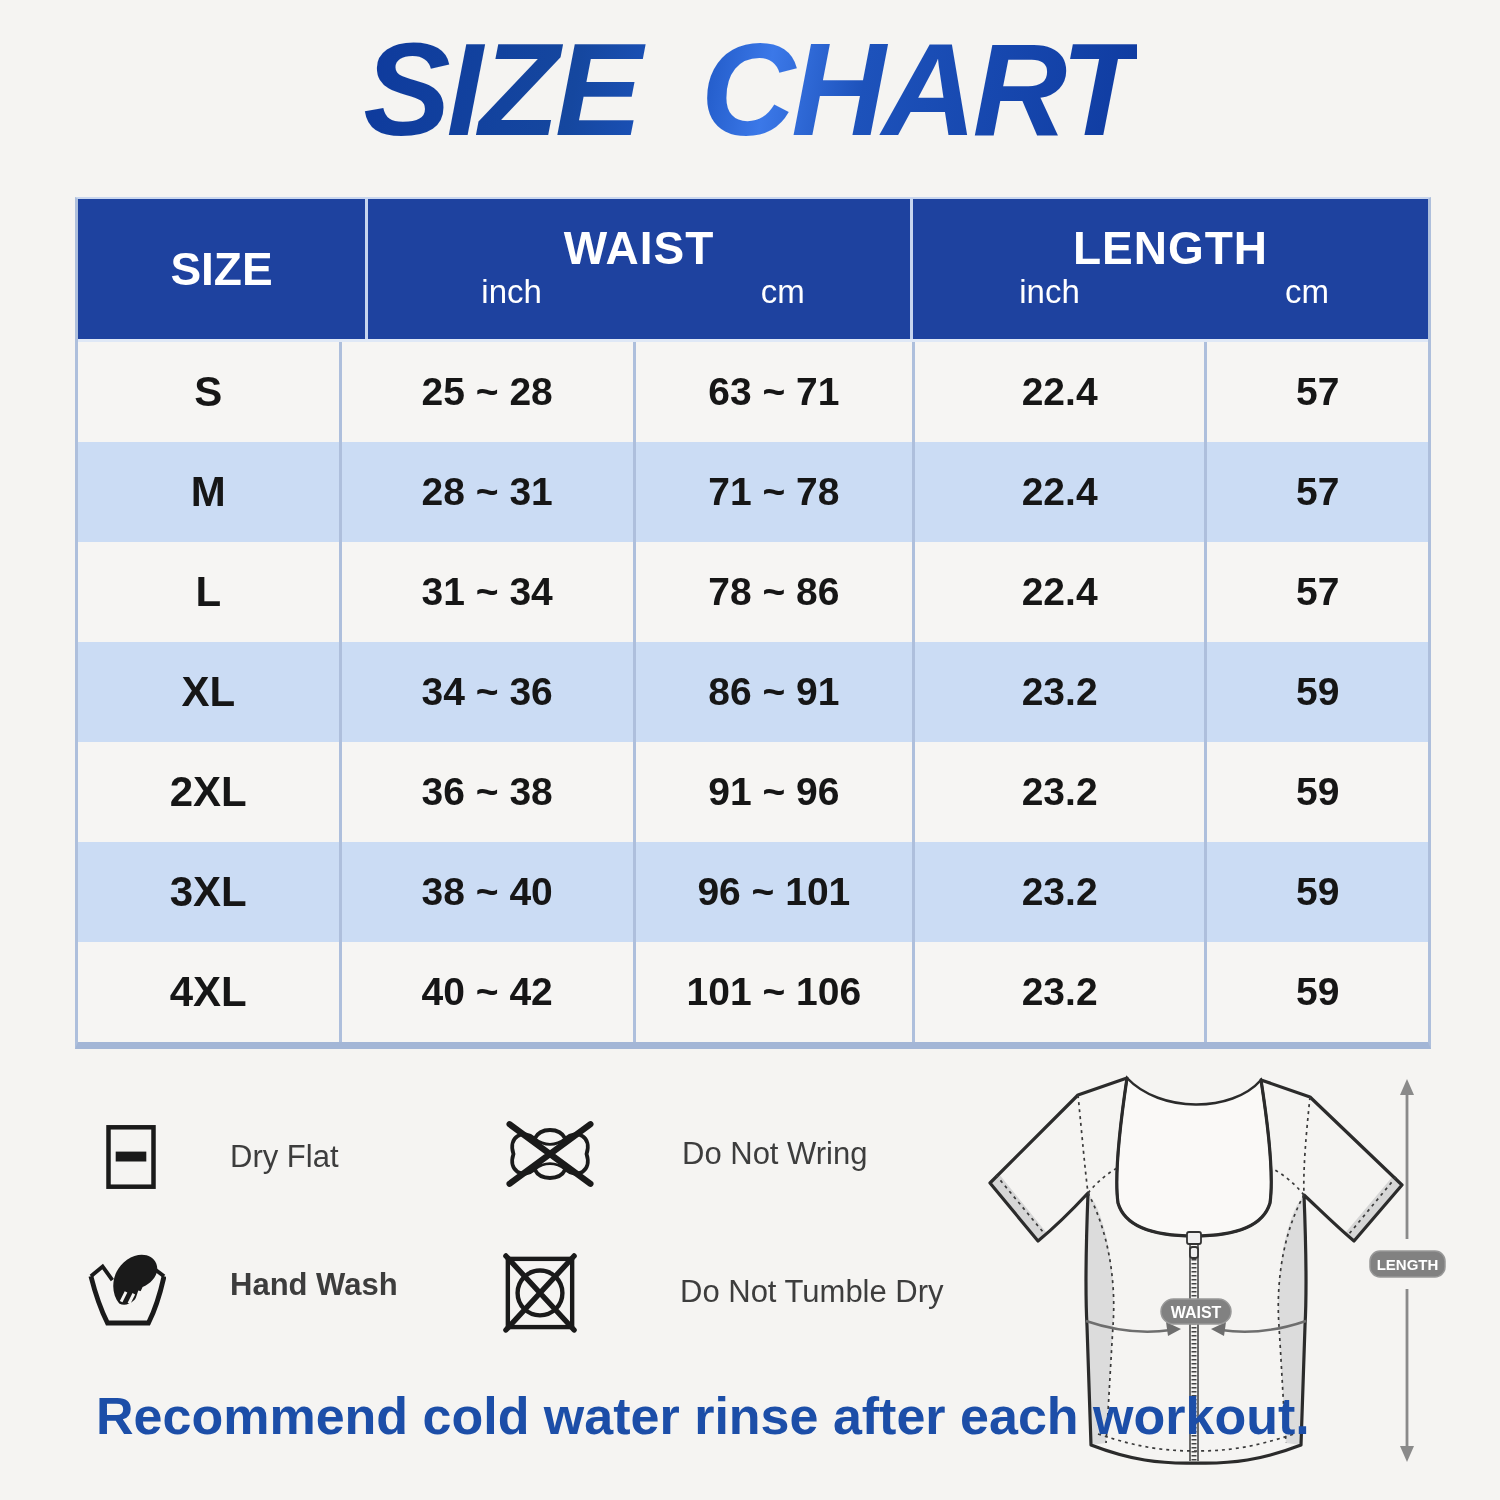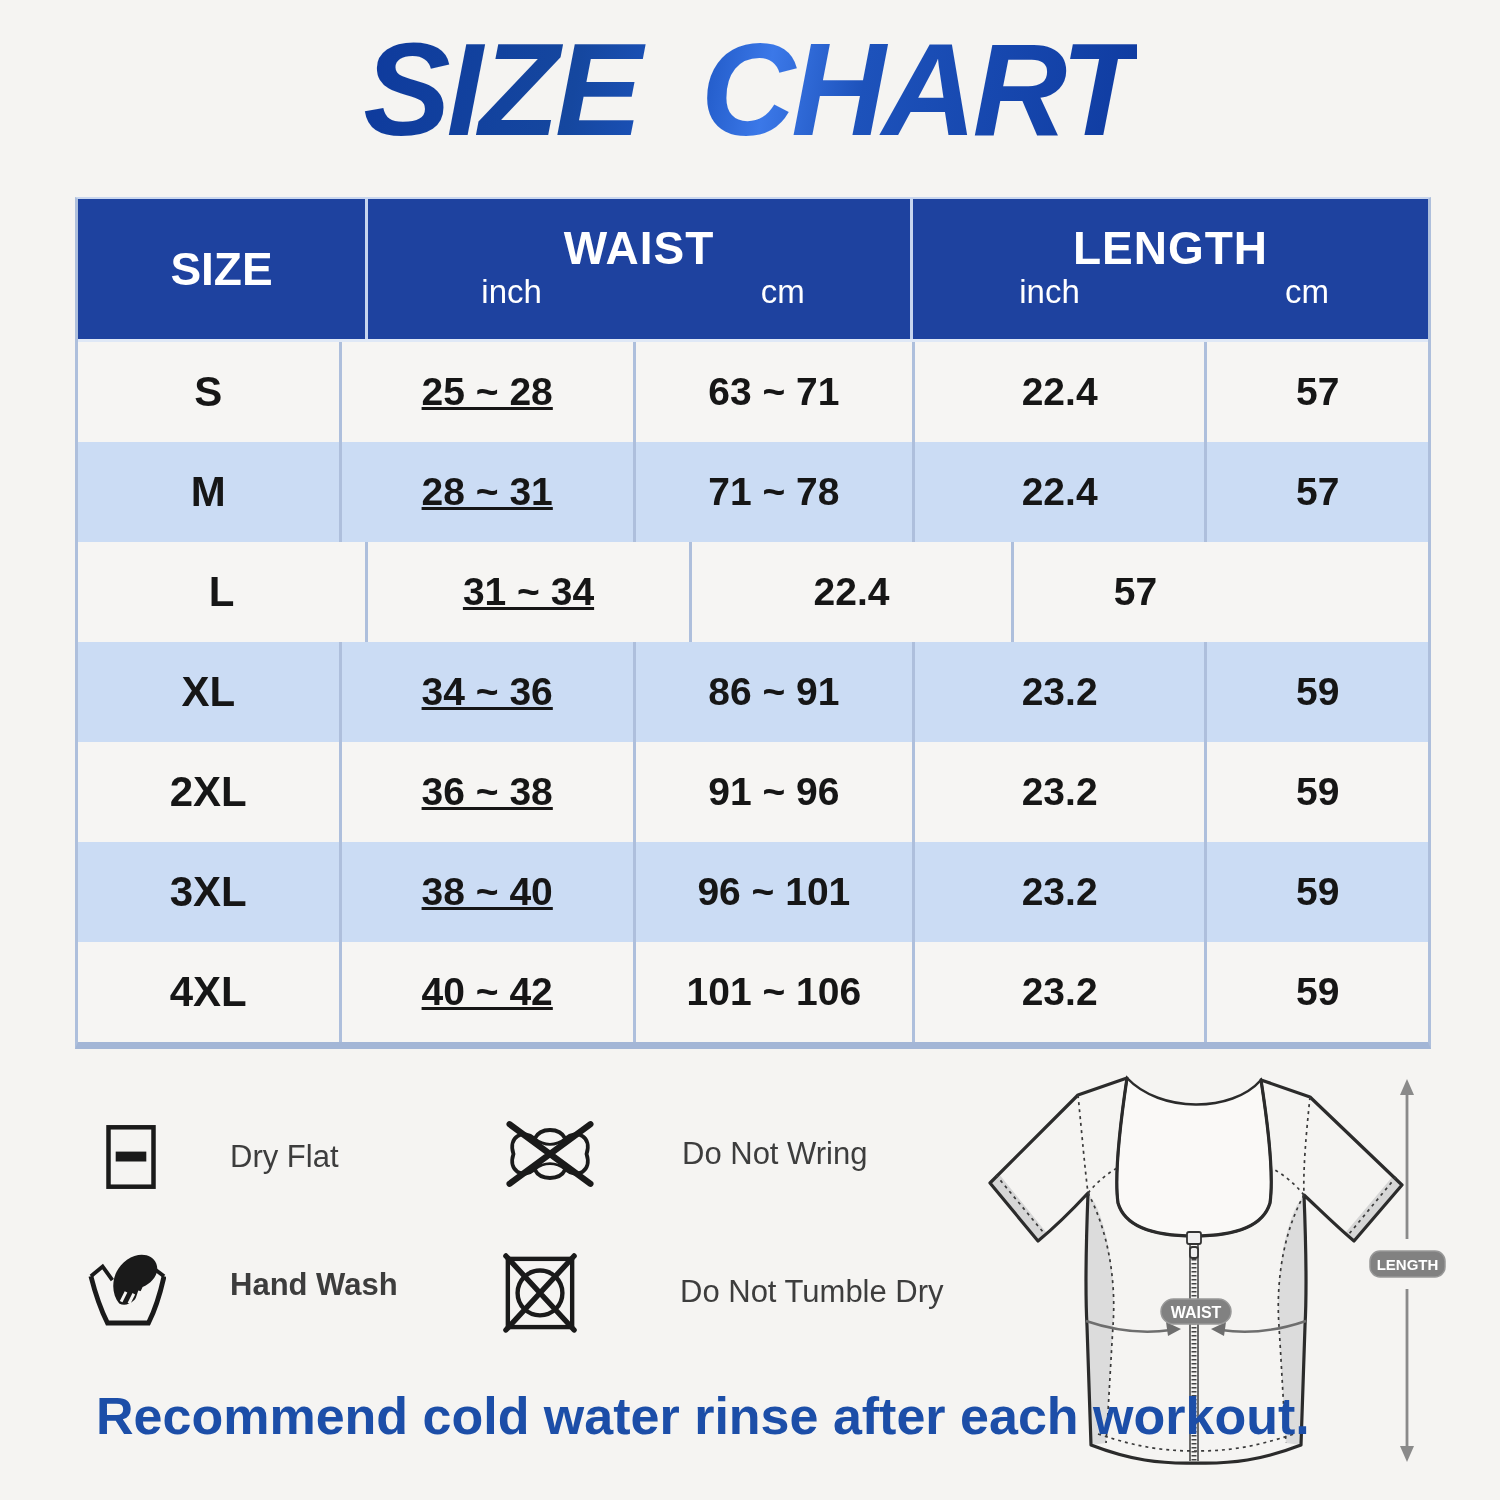--- a/index.html
+++ b/index.html
@@ -40,21 +40,21 @@
   .th-sub.cm{left:76.5%;}
   .trow{display:flex; height:100px;}
   .row-a{background:#f6f5f3;}
   .row-b{background:#cbdcf4;}
   .td{
     box-sizing:border-box; display:flex; align-items:center; justify-content:center;
     font-weight:bold; color:#161616; font-size:39px;
     border-right:3px solid #aebfdc; height:100%;
   }
   .td.c-size{width:290px; font-size:42px;}
-  .td.c-winch{width:324px;text-decoration:underline;}
+  .td.c-winch{width:324px;}
   .td.c-wcm{width:307px;}
   .td.c-linch{width:322px;}
   .td.c-lcm{width:243px; border-right:none;}
   
   .care-item{position:absolute; display:flex; align-items:center;}
   .care-label{font-size:31px; color:#3d3d3d; white-space:nowrap;}
   #care-0{left:104px; top:1122px;} #care-0 .care-label{margin-left:72px;}
   #care-1{left:500px; top:1117px;} #care-1 .care-label{margin-left:82px;}
   #care-2{left:88px;  top:1243px;} #care-2 .care-label{margin-left:64px;font-weight:bold;}
   #care-3{left:502px; top:1250px;} #care-3 .care-label{margin-left:102px;}
@@ -98,20 +98,21 @@
     <div class="trow row-b">
       <div class="td c-size">M</div>
       <div class="td c-winch">28 ~ 31</div>
       <div class="td c-wcm">71 ~ 78</div>
       <div class="td c-linch">22.4</div>
       <div class="td c-lcm">57</div>
     </div>
     <div class="trow row-a">
       <div class="td c-size">L</div>
       <div class="td c-winch">31 ~ 34</div>
+      <div class="td c-wcm">78 ~ 86</div>
       <div class="td c-linch">22.4</div>
       <div class="td c-lcm">57</div>
     </div>
     <div class="trow row-b">
       <div class="td c-size">XL</div>
       <div class="td c-winch">34 ~ 36</div>
       <div class="td c-wcm">86 ~ 91</div>
       <div class="td c-linch">23.2</div>
       <div class="td c-lcm">59</div>
     </div>

